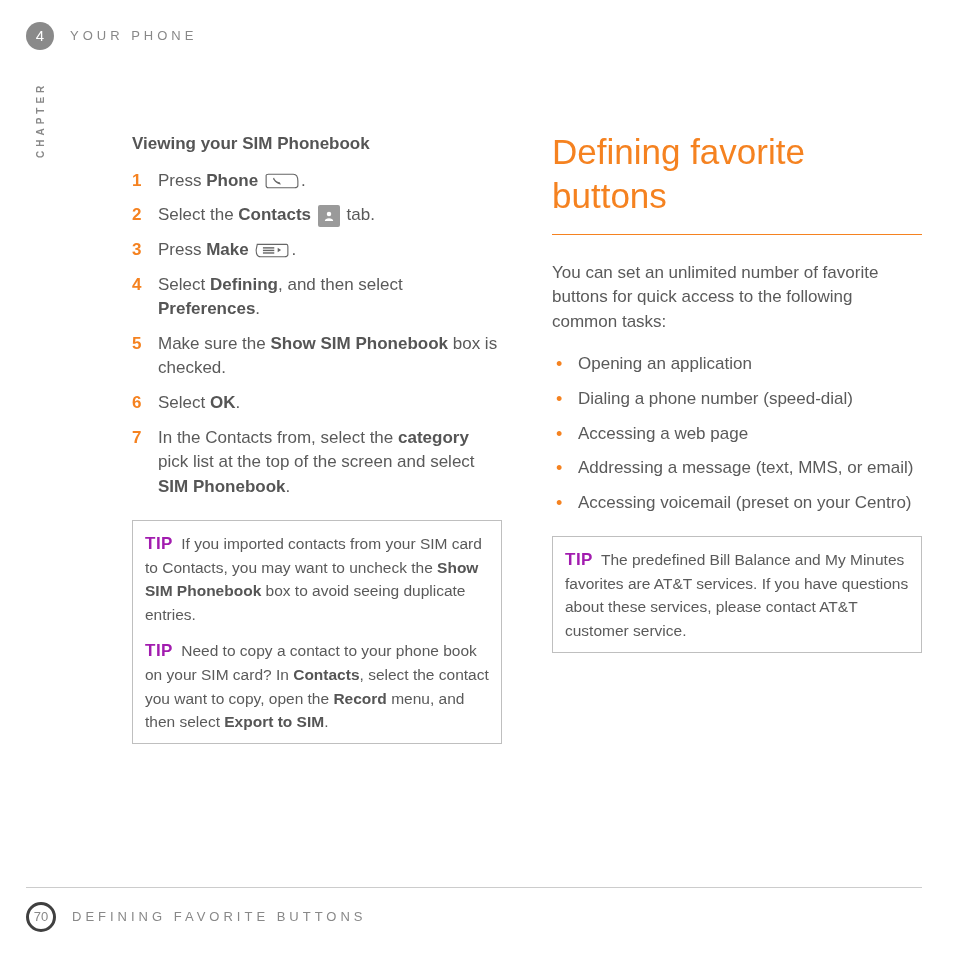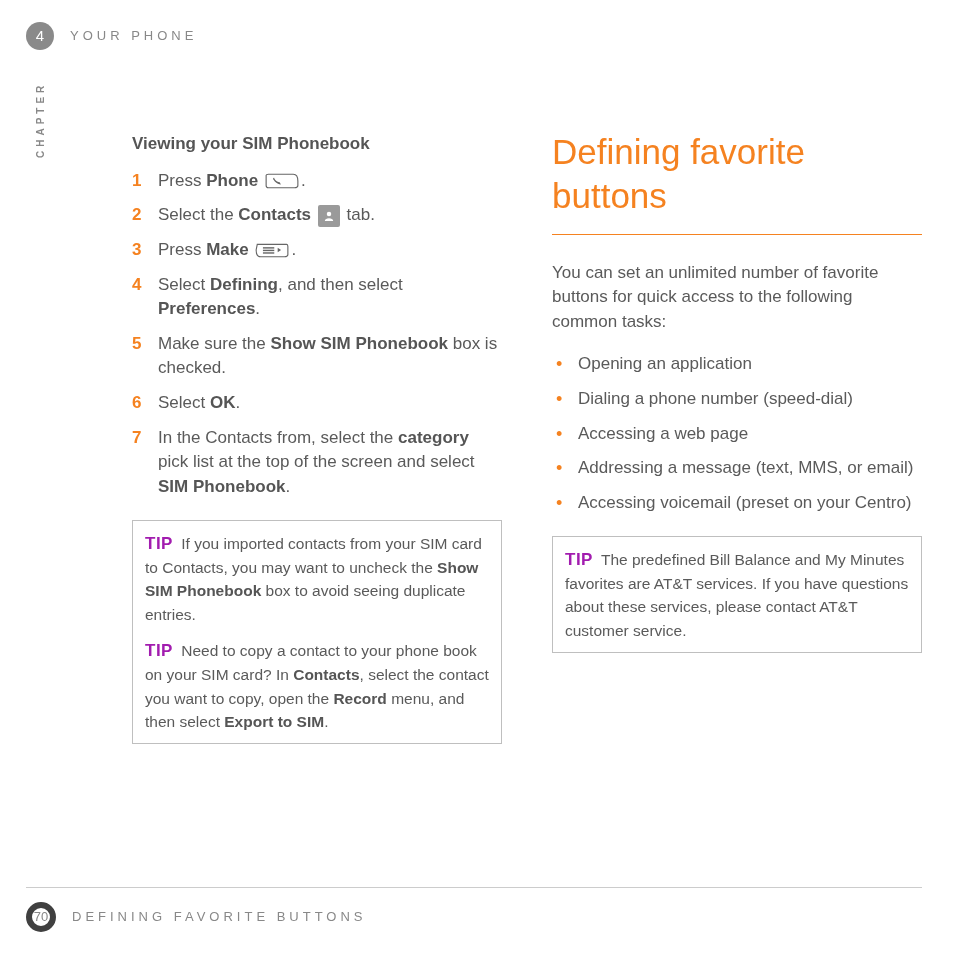--- a/index.html
+++ b/index.html
@@ -168,21 +168,21 @@
     align-items: center;
     gap: 16px;
     border-top: 0.5px solid #ccc;
     padding-top: 14px;
     right: 32px;
   }
   .page-badge {
     width: 30px;
     height: 30px;
     border-radius: 50%;
-    border: 6px solid #404040;
+    border: 3px solid #404040;
     color: #888;
     display: flex;
     align-items: center;
     justify-content: center;
     font-size: 13px;
     background: #fff;
   }
   .footer-title {
     letter-spacing: 4px;
     font-size: 13px;

